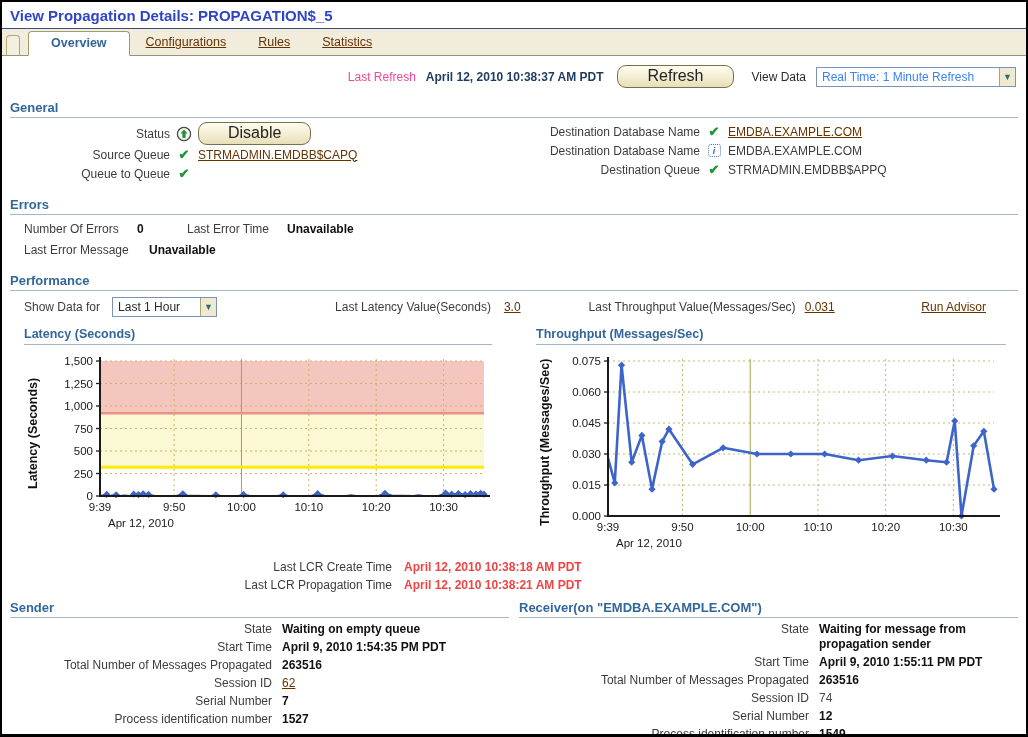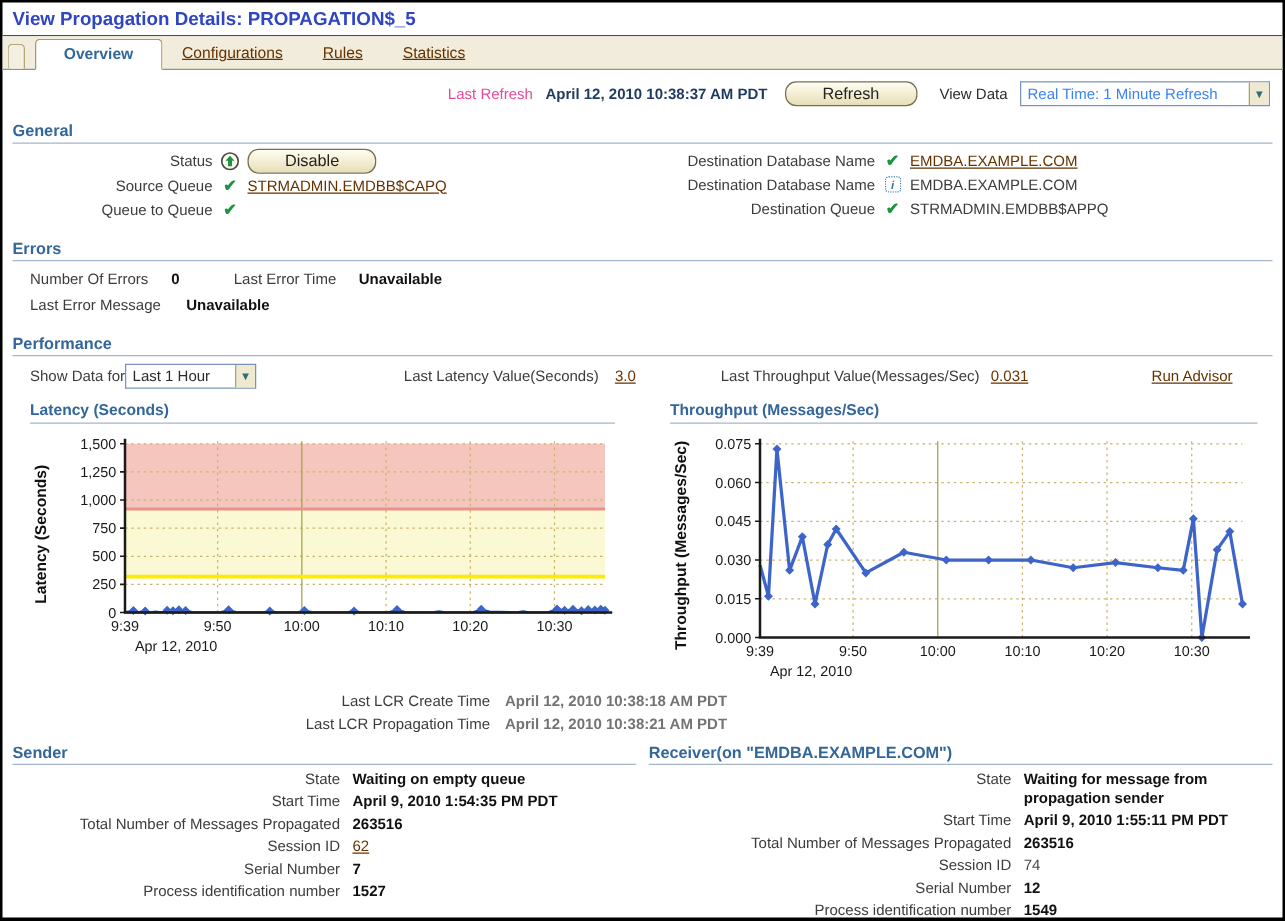--- a/index.html
+++ b/index.html
@@ -17,21 +17,21 @@
   .tab-active { background:#FFF; border:1px solid #A39A68; border-bottom:1px solid #FFF;
                 margin-bottom:-1px; border-radius:4px 4px 0 0; padding:4px 22px 5px;
                 color:#336699; font-weight:bold; font-size:12.5px; }
   .tab-link { color:#663300; text-decoration:underline; margin:0 16px 6px; font-size:12.5px; cursor:pointer; }
 
   
   .refresh-row { display:flex; align-items:center; justify-content:flex-end; padding:9px 10px 2px; }
   .lr-label { color:#ec4899; margin-right:10px; }
   .lr-value { color:#1E3A5E; font-weight:bold; margin-right:14px; }
   .btn { background:linear-gradient(#FFFDF0,#E7DFB8); border:1px solid #77704F; border-radius:9px;
-         padding:1px 29px 2px; font-size:13px; color:#222; cursor:pointer; font-family:inherit; }
+         padding:1px 29px 2px; font-size:16px; color:#222; cursor:pointer; font-family:inherit; }
   .vd-label { margin:0 10px 0 18px; color:#2B2B2B; }
   .select { display:inline-flex; align-items:stretch; border:1px solid #7A93B8; background:#fff; height:20px; }
   .select .txt { padding:2px 6px 0 5px; white-space:nowrap; }
   .select .arrow { width:16px; background:#EFE9D2; border-left:1px solid #A9A27E; color:#2E6E6E;
                    font-size:9px; display:flex; align-items:center; justify-content:center; }
   .purple { color:#3b82f6; }
 
   
   .section-head { color:#336699; font-weight:bold; font-size:13px; margin:10px 8px 0;
                   border-bottom:1px solid #A6B6CA; padding-bottom:2px; }
@@ -61,21 +61,21 @@
   .chart-box + .chart-box { margin-left:44px; width:470px; }
   .chart-title { color:#336699; font-weight:bold; font-size:12.5px;
                  border-bottom:1px solid #A6B6CA; padding-bottom:3px; }
   .chart-flex { display:flex; margin-top:8px; }
   .ylab { writing-mode:vertical-rl; transform:rotate(180deg); font-weight:bold; font-size:12.5px;
           color:#111; display:flex; align-items:center; justify-content:center; width:18px; }
 
   .lcr { margin-top:4px; }
   .lcr-row { display:flex; line-height:18px; }
   .lcr-label { width:390px; text-align:right; color:#3C3C3C; }
-  .lcr-value { margin-left:12px; font-weight:bold; color:#737373; }
+  .lcr-value { margin-left:12px; font-weight:bold; color:#ef4444; }
 
   .sr { display:flex; padding:6px 8px 0; }
   .sr-col { width:50%; }
   .sr-col + .sr-col { margin-left:10px; }
   .kv { display:flex; margin:3px 0; line-height:15px; }
   .kv-label { flex:0 0 272px; text-align:right; color:#3C3C3C; padding-right:10px; }
   .sr-col.receiver .kv-label { flex:0 0 300px; }
   .kv-value { font-weight:bold; color:#111; flex:1; }
   .kv-value.linkv { font-weight:normal; color:#663300; text-decoration:underline; cursor:pointer; }
   .kv-value.plainv { font-weight:normal; color:#4A4A4A; }
@@ -166,21 +166,21 @@
     <span class="label err-l2">Last Error Time</span>
     <span class="bold-val">Unavailable</span>
   </div>
   <div class="err-row">
     <span class="label err-l3">Last Error Message</span>
     <span class="bold-val">Unavailable</span>
   </div>
 
   <div class="section-head" style="margin-top:16px;">Performance</div>
   <div class="perf-controls">
-    <span class="label" style="">Show Data for</span>
+    <span class="label" style="margin-right:12px;">Show Data for</span>
     <span class="select" style="width:105px;">
       <span class="txt">Last 1 Hour</span>
       <span class="arrow" style="margin-left:auto;">▼</span>
     </span>
     <span class="label" style="margin-left:118px;">Last Latency Value(Seconds)</span>
     <span class="link" style="margin-left:13px;">3.0</span>
     <span class="label" style="margin-left:68px;">Last Throughput Value(Messages/Sec)</span>
     <span class="link" style="margin-left:9px;">0.031</span>
     <span class="link" style="margin-left:auto; margin-right:32px;">Run Advisor</span>
   </div>

